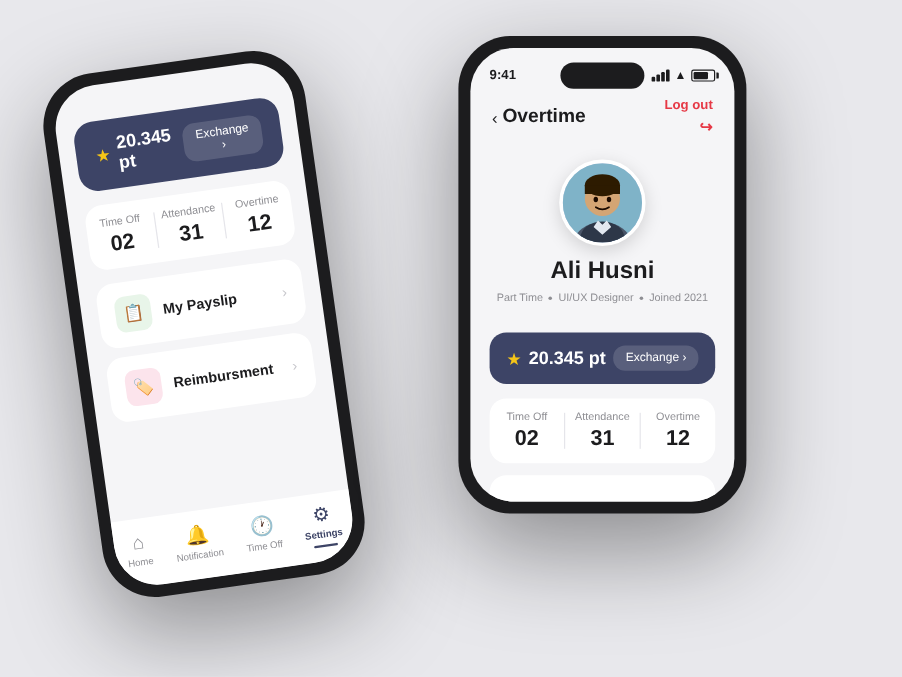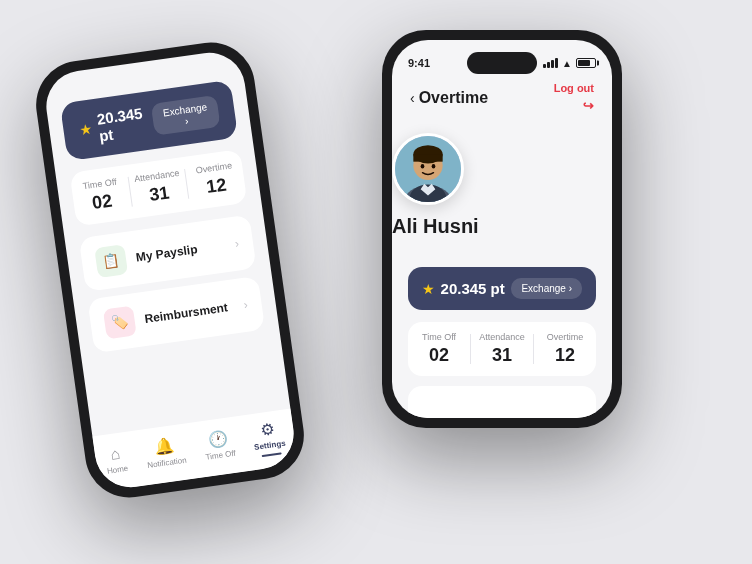--- a/index.html
+++ b/index.html
@@ -370,20 +370,21 @@
       color: #e63946;
       font-size: 11px;
       font-weight: 600;
       flex-direction: column;
     }
 
     
     .profile-section {
       display: flex;
       flex-direction: column;
+      align-items: center;
       padding: 10px 0 14px;
     }
 
     .avatar-wrap {
       width: 72px;
       height: 72px;
       border-radius: 50%;
       overflow: hidden;
       border: 3px solid white;
       box-shadow: 0 4px 15px rgba(0,0,0,0.15);
@@ -578,20 +579,27 @@
             <ellipse cx="30" cy="33" rx="2" ry="2.5" fill="#1a0a00"></ellipse>
             <ellipse cx="42" cy="33" rx="2" ry="2.5" fill="#1a0a00"></ellipse>
             <path d="M 30 40 Q 36 44 42 40" stroke="#1a0a00" stroke-width="1.5" fill="none" stroke-linecap="round"></path>
 
             <polygon points="28,58 36,65 44,58 40,52 36,56 32,52" fill="#e2e8f0"></polygon>
           </svg>
         </div>
 
         <span class="profile-name">Ali Husni</span>
 
+        <div class="profile-meta">
+          <span>Part Time</span>
+          <div class="meta-dot"></div>
+          <span>UI/UX Designer</span>
+          <div class="meta-dot"></div>
+          <span>Joined 2021</span>
+        </div>
       </div>
 
       <div class="points-card-right">
         <div class="points-left">
           <span class="star-icon">★</span>
           <span class="points-value">20.345 pt</span>
         </div>
         <button class="exchange-btn">
           <span>Exchange ›</span>
         </button>

